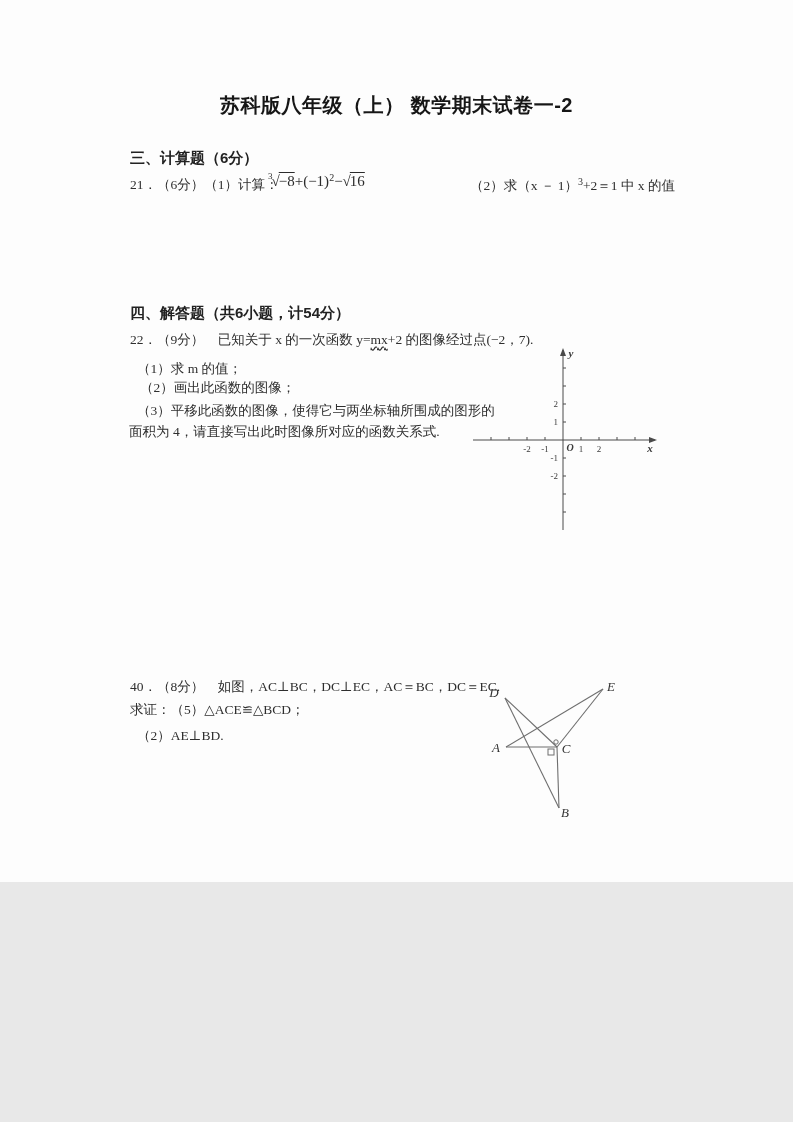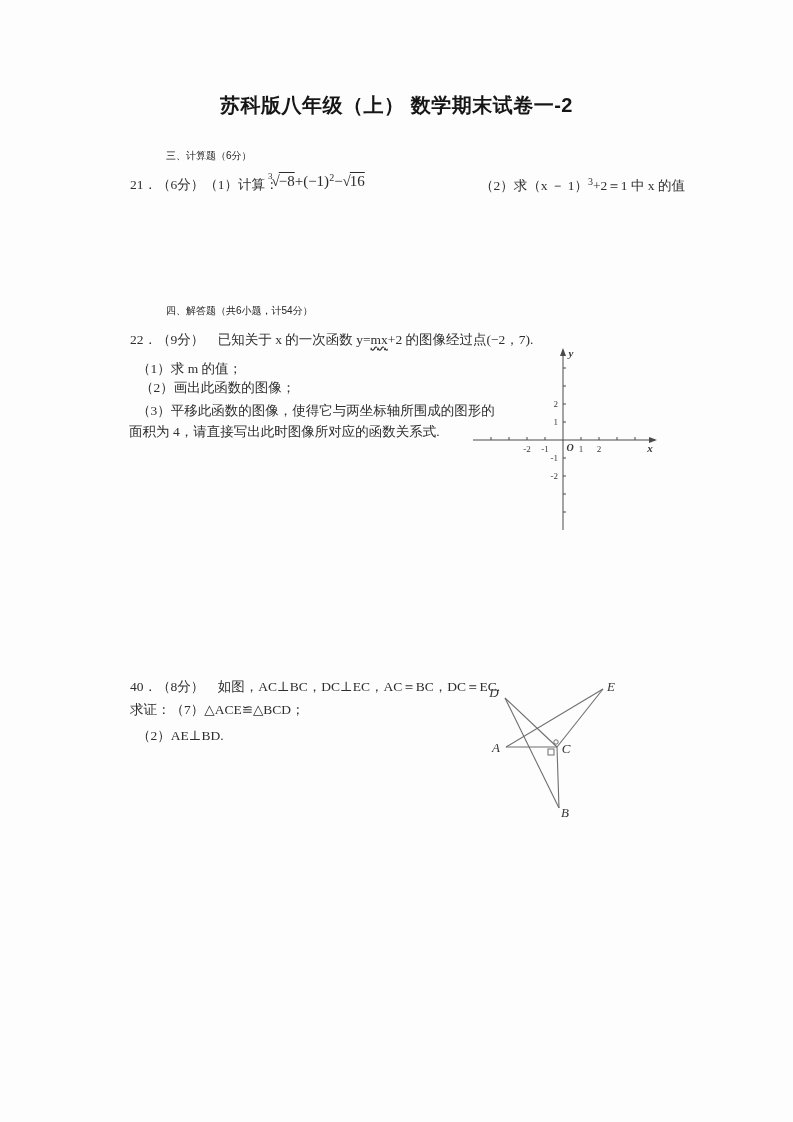--- a/index.html
+++ b/index.html
@@ -1,29 +1,29 @@
 <!DOCTYPE html>
 <html><head>
 <meta charset="utf-8">
 <style>
   html,body{margin:0;padding:0;background:#e8e8e8;}
   #paper{
-    position:relative;width:793px;height:1122px;margin:0 auto;
+    position:relative;width:793px;height:882px;margin:0 auto;
     background:#fdfdfd;overflow:hidden;
     font-family:"Liberation Serif","DejaVu Serif",serif;color:#333;
   }
   .abs{position:absolute;white-space:nowrap;}
   .title{
     left:0;top:92px;width:793px;text-align:center;
     font-family:"Liberation Sans","DejaVu Sans",sans-serif;
     font-weight:bold;font-size:20px;color:#161616;letter-spacing:0.5px;
   }
   .sec-head{
     font-family:"Liberation Sans","DejaVu Sans",sans-serif;
-    font-weight:normal;font-size:10px;color:#222;margin-left:36px;
+    font-weight:bold;font-size:15px;color:#222;
   }
   .body-line{font-size:13.5px;color:#2e2e2e;}
   .fm{font-size:15px;color:#2b2b2b;}
   .rootidx{font-size:9px;vertical-align:7px;margin-right:-1px;}
   .radsign{margin-right:-1px;}
   .ovl{text-decoration:overline;}
   sup.exp{font-size:10px;vertical-align:5px;}
   .wavy{text-decoration:underline wavy;text-underline-offset:2px;}
   svg text{font-family:"Liberation Serif","DejaVu Serif",serif;}
   svg .ax{stroke:#4a4a4a;stroke-width:1;}
@@ -43,21 +43,21 @@
   <div class="abs title">苏科版八年级（上） 数学期末试卷一-2</div>
 
   <div class="abs sec-head" style="left:130px;top:149px;">三、计算题（6分）</div>
 
   <div class="abs body-line" style="left:130px;top:176px;text-align:right;">21．（6分）（1）计算：</div>
 
   <div class="abs fm" style="left:256px;top:171px;padding-left:12px;">
     <sup class="rootidx">3</sup><span class="radsign">√</span><span class="ovl">−8</span><span>+(−1)</span><sup class="exp">2</sup><span>−</span><span class="radsign">√</span><span class="ovl">16</span>
   </div>
 
-  <div class="abs body-line" style="left:470px;top:176px;margin-left:10px;">
+  <div class="abs body-line" style="left:470px;top:176px;">
     <span>（2）求（x － 1）</span><sup class="exp">3</sup><span>+2＝1 中 x 的值</span>
   </div>
 
   <div class="abs sec-head" style="left:130px;top:304px;">四、解答题（共6小题，计54分）</div>
 
   <div class="abs body-line" style="left:130px;top:331px;">
     <span>22．（9分）　已知关于 x 的一次函数 y=</span><span class="wavy">mx</span><span>+2 的图像经过点(−2，7).</span>
   </div>
 
   <div class="abs body-line" style="left:137px;top:360px;">（1）求 m 的值；</div>
@@ -93,21 +93,21 @@
       <text x="100" y="65" text-anchor="end" class="tick">2</text>
       <text x="100" y="83" text-anchor="end" class="tick">1</text>
       <text x="100" y="119" text-anchor="end" class="tick">-1</text>
       <text x="100" y="137" text-anchor="end" class="tick">-2</text>
       <text x="112" y="109" text-anchor="middle" class="olabel">O</text>
       <text x="192" y="110" text-anchor="middle" class="axlabel">x</text>
       <text x="113" y="15" text-anchor="middle" class="axlabel">y</text>
     </svg>
 
   <div class="abs body-line" style="left:130px;top:678px;">40．（8分）　如图，AC⊥BC，DC⊥EC，AC＝BC，DC＝EC.</div>
-  <div class="abs body-line" style="left:130px;top:701px;">求证：（7）△ACE≌△BCD；</div>
+  <div class="abs body-line" style="left:130px;top:701px;">求证：（5）△ACE≌△BCD；</div>
   <div class="abs body-line" style="left:137px;top:727px;">（2）AE⊥BD.</div>
 
   <svg class="abs" style="left:480px;top:675px;" width="150" height="150" viewBox="0 0 150 150">
       <line x1="26" y1="72" x2="77" y2="72" class="geo"></line>
       <line x1="77" y1="72" x2="79" y2="133" class="geo"></line>
       <line x1="25" y1="23" x2="77" y2="72" class="geo"></line>
       <line x1="77" y1="72" x2="123" y2="14" class="geo"></line>
       <line x1="26" y1="72" x2="123" y2="14" class="geo"></line>
       <line x1="25" y1="23" x2="79" y2="133" class="geo"></line>
       <rect x="68" y="74" width="6" height="6" class="mark"></rect>

